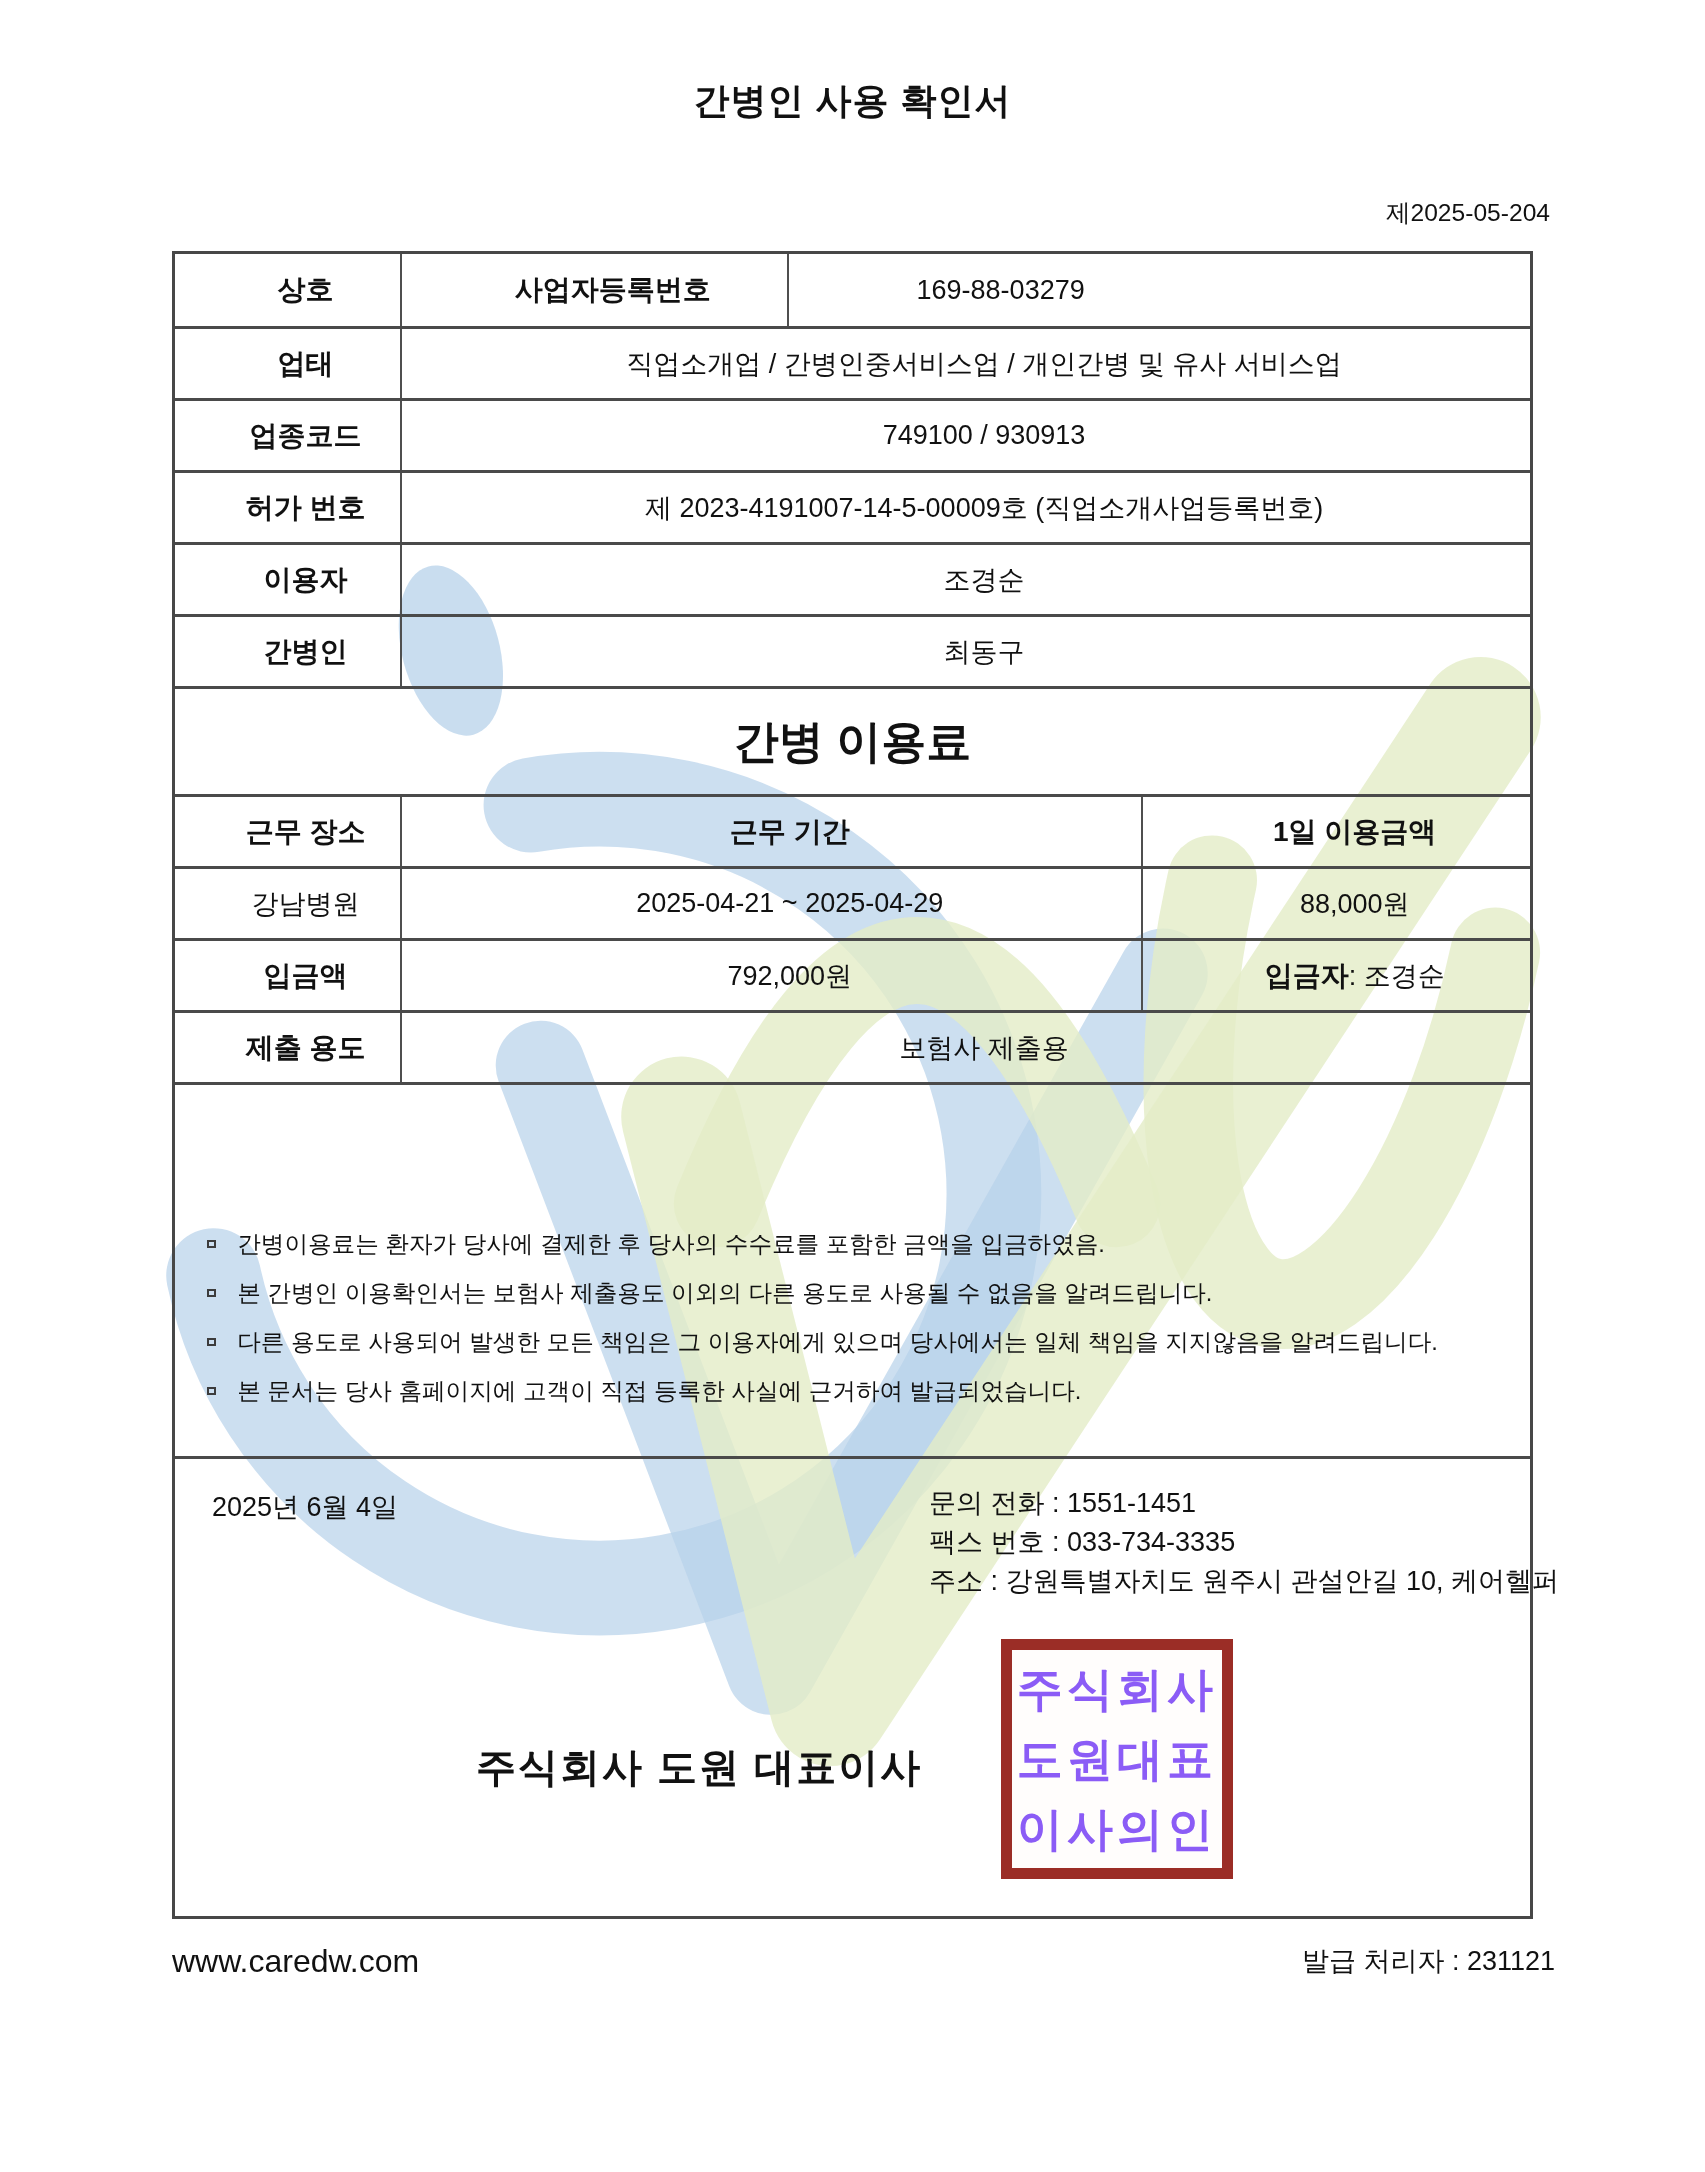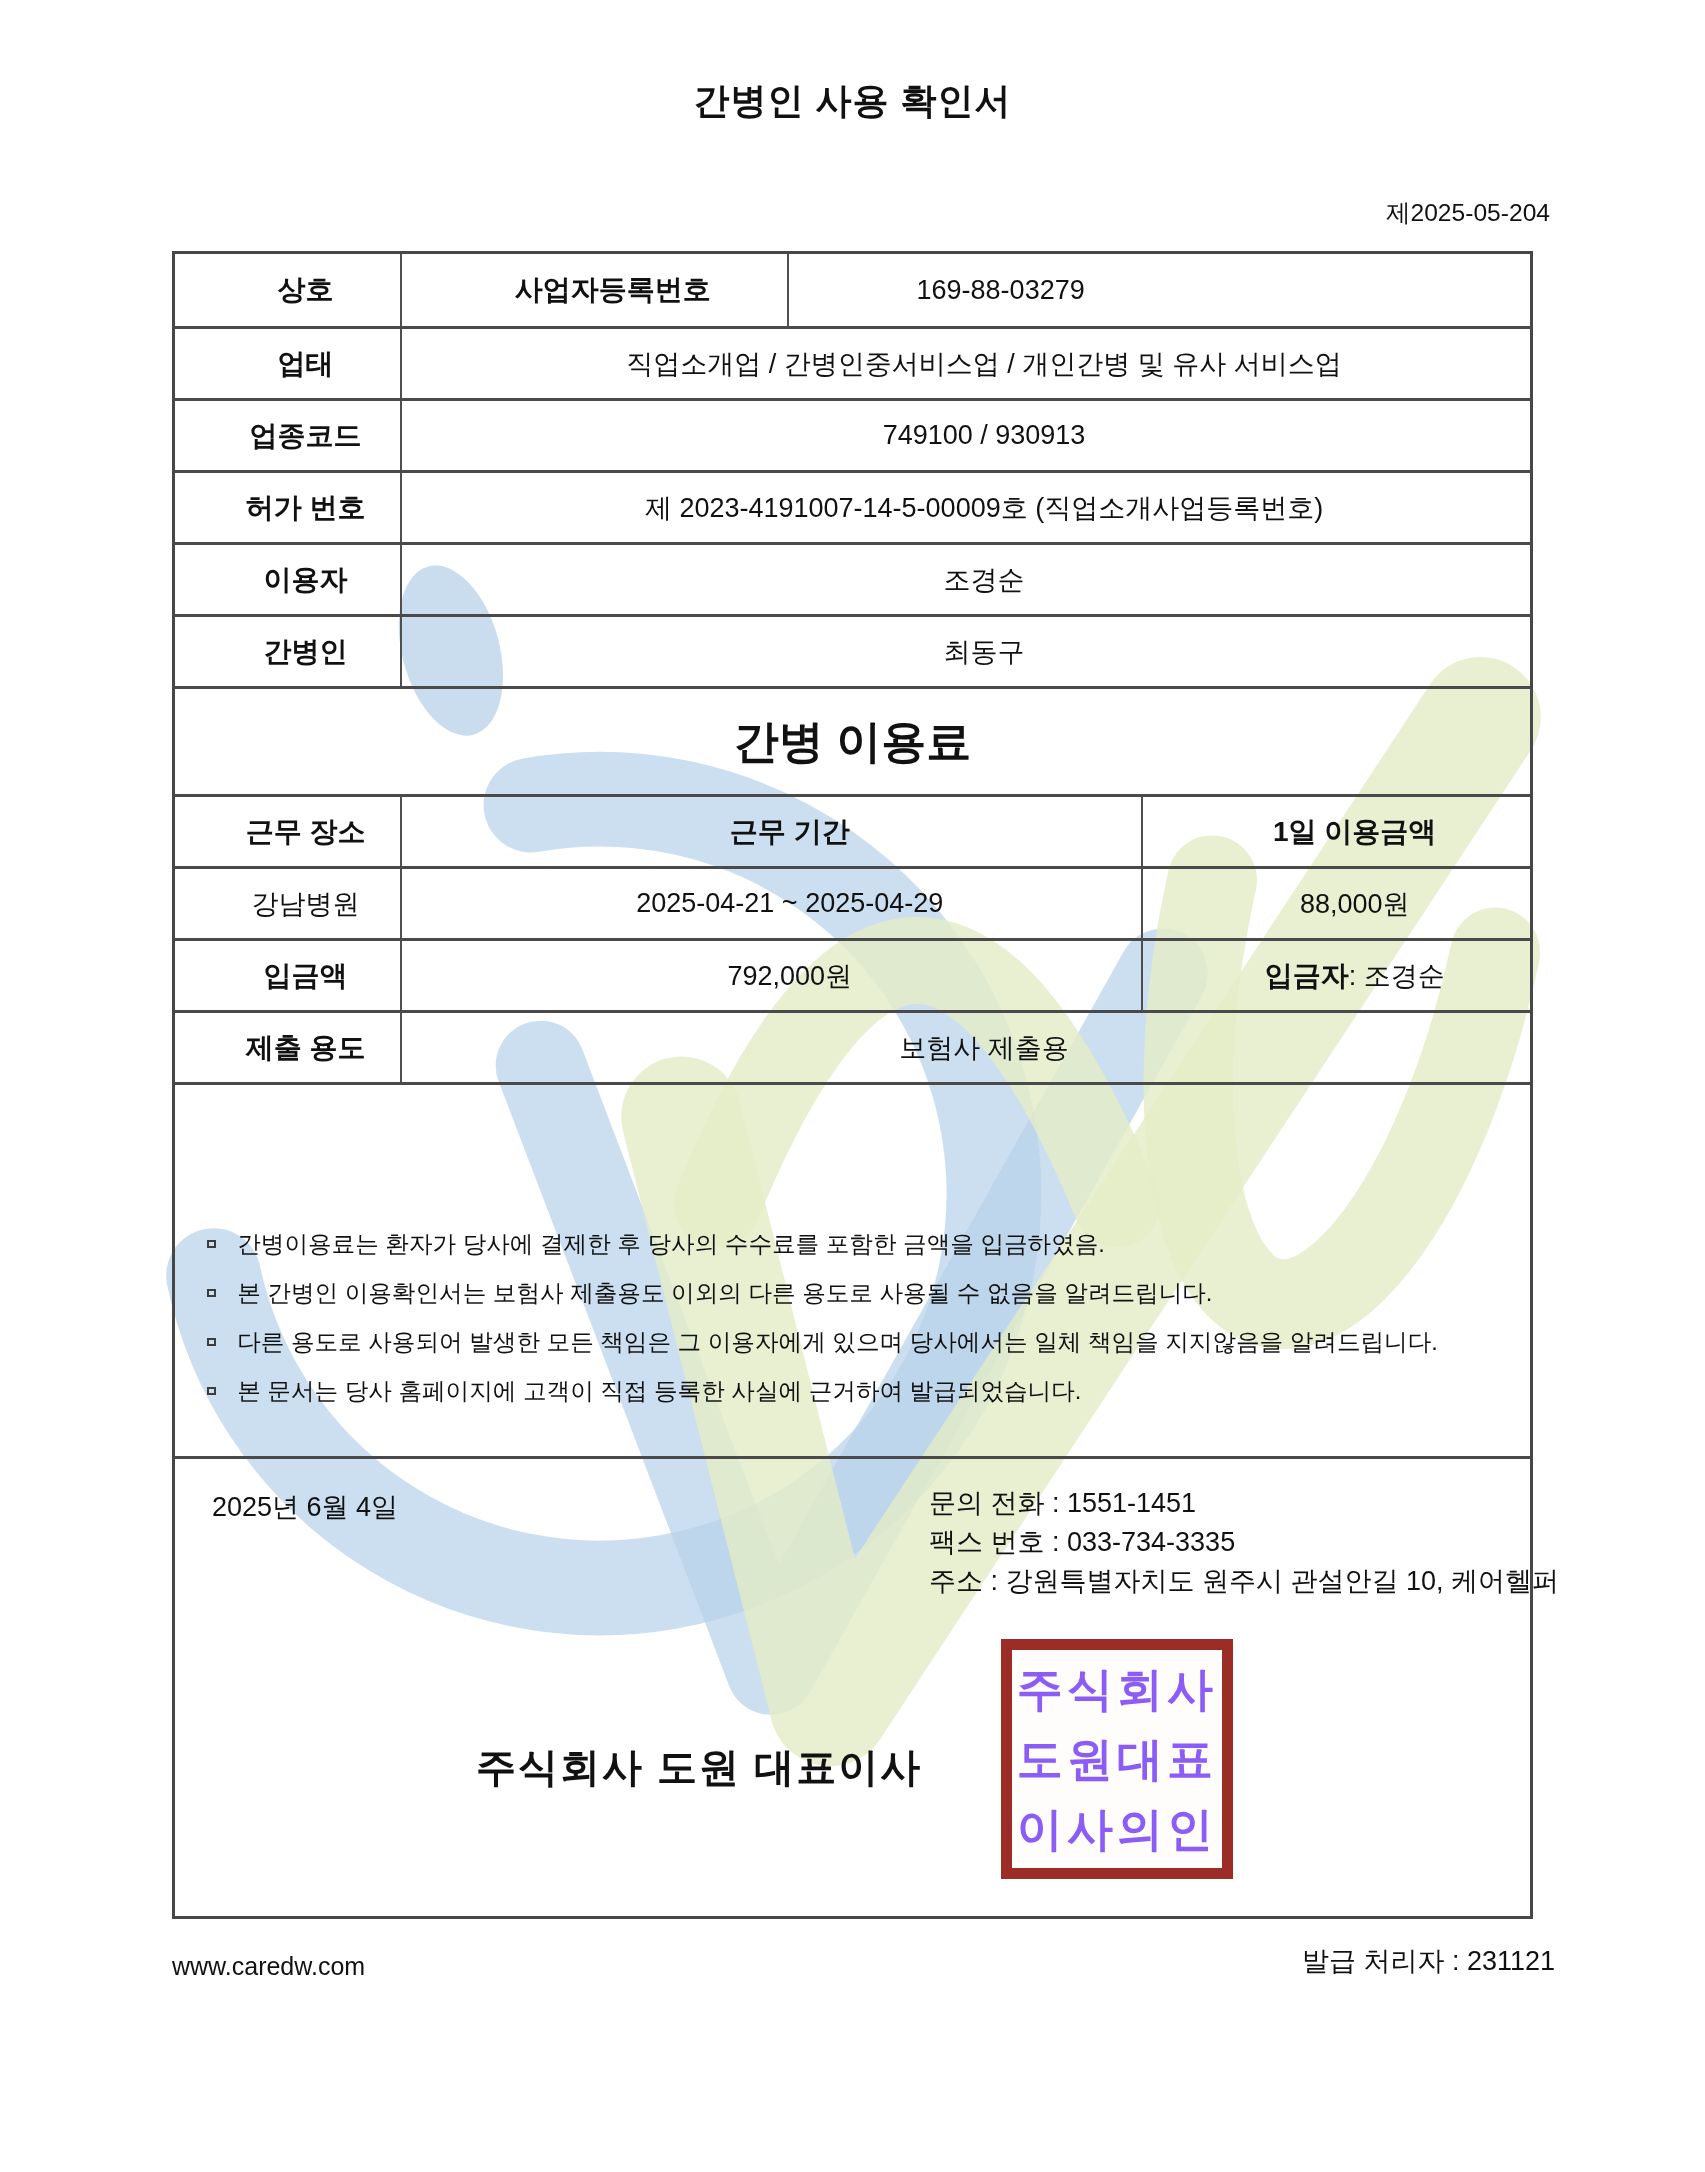--- a/index.html
+++ b/index.html
@@ -78,21 +78,21 @@
     border:11.3px solid #9b2d26; background:rgba(255,253,252,0.92);
     display:flex; flex-direction:column; align-items:center; justify-content:center;
   }
   .stamp-line {
     font-size:46px; font-weight:bold; color:#8b5cf6;
     line-height:70px; letter-spacing:4.1px; white-space:nowrap;
   }
 
   
   .page-footer-left {
-    position:absolute; left:172px; top:1943px; font-size:25px; z-index:2;margin-top:9px;
+    position:absolute; left:172px; top:1943px; font-size:32px; z-index:2;
   }
   .page-footer-right {
     position:absolute; top:1943px; left:172px; width:1383px;
     text-align:right; font-size:27px; z-index:2;
   }
 </style>
 </head>
 <body>
 
 <div class="page">

